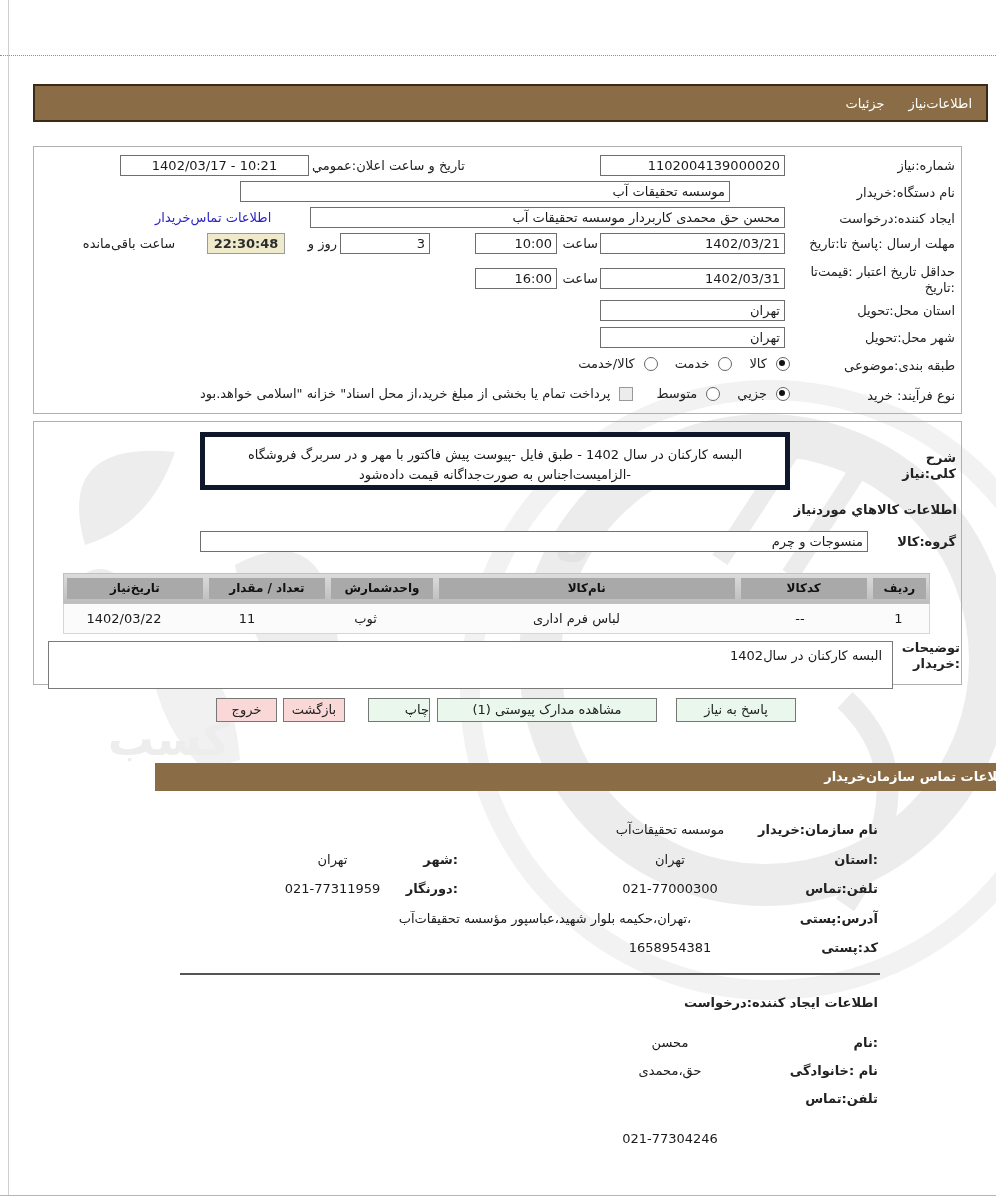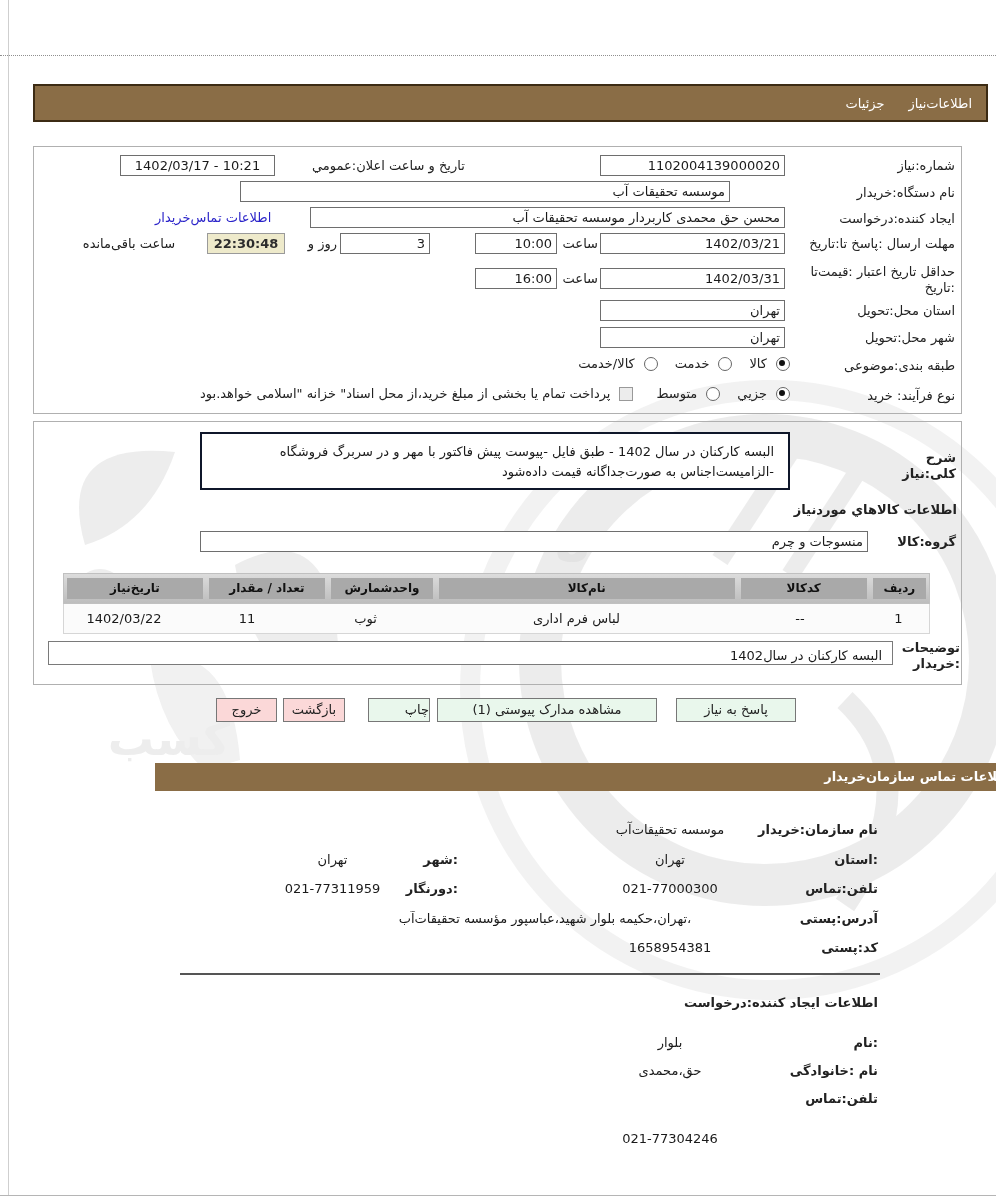--- a/index.html
+++ b/index.html
@@ -60,21 +60,21 @@
     <div class="abs bar" style="left:33px;top:84px;width:955px;height:38px;border:2px solid #3c2b14;display:flex;align-items:center;gap:24px;padding:0 14px;direction:rtl;">
       <span style="cursor:pointer;">اطلاعات‌نیاز</span>
       <span style="cursor:pointer;">جزئیات</span>
     </div>
 
     <div class="abs" style="left:33px;top:146px;width:929px;height:268px;border:1px solid #b0b0b0;background:transparent;"></div>
 
     <div class="abs lbl" style="left:787px;top:158px;width:168px;">شماره:نیاز</div>
     <div class="abs inp num" style="left:600px;top:155px;width:185px;">1102004139000020</div>
     <div class="abs lbl" style="left:312px;top:158px;width:283px;text-align:left;">تاریخ و ساعت اعلان:عمومي</div>
-    <div class="abs inp num ctr" style="left:120px;top:155px;width:155px;">1402/03/17 - 10:21</div>
+    <div class="abs inp num ctr" style="left:120px;top:155px;width:189px;">1402/03/17 - 10:21</div>
 
     <div class="abs lbl" style="left:787px;top:185px;width:168px;">نام دستگاه:خریدار</div>
     <div class="abs inp" style="left:240px;top:181px;width:490px;">موسسه تحقیقات آب</div>
 
     <div class="abs lbl" style="left:787px;top:211px;width:168px;">ایجاد کننده:درخواست</div>
     <div class="abs inp" style="left:310px;top:207px;width:475px;">محسن حق محمدی کاربردار موسسه تحقیقات آب</div>
     <div class="abs link" style="left:155px;top:210px;width:150px;text-align:left;">اطلاعات تماس‌خریدار</div>
 
     <div class="abs lbl" style="left:787px;top:236px;width:168px;">مهلت ارسال :پاسخ تا:تاریخ</div>
     <div class="abs inp num" style="left:600px;top:233px;width:185px;">1402/03/21</div>
@@ -112,21 +112,21 @@
       <span class="lbl">جزیي</span>
       <span class="radio" style="margin-right:8px;"></span>
       <span class="lbl">متوسط</span>
       <span class="check" style="margin-right:14px;"></span>
       <span class="lbl" style="white-space:nowrap;">پرداخت تمام یا بخشی از مبلغ خرید،از محل اسناد" خزانه "اسلامی خواهد.بود</span>
     </div>
 
     <div class="abs" style="left:33px;top:421px;width:929px;height:264px;border:1px solid #b0b0b0;"></div>
 
     <div class="abs lbl bold" style="left:868px;top:450px;width:88px;">شرح کلی:نیاز</div>
-    <div class="abs" style="left:200px;top:432px;width:590px;height:58px;border:2px solid #0f172a;background:#fff;padding:8px 14px;box-sizing:border-box;text-align:right;line-height:1.5;overflow:hidden;">البسه کارکنان در سال 1402 - طبق فایل -پیوست پیش فاکتور با مهر و در سربرگ فروشگاه -الزامیست‌اجناس به صورت‌جداگانه قیمت داده‌شود</div>
+    <div class="abs" style="left:200px;top:432px;width:590px;height:58px;border:5px solid #0f172a;background:#fff;padding:8px 14px;box-sizing:border-box;text-align:center;line-height:1.5;overflow:hidden;">البسه کارکنان در سال 1402 - طبق فایل -پیوست پیش فاکتور با مهر و در سربرگ فروشگاه -الزامیست‌اجناس به صورت‌جداگانه قیمت داده‌شود</div>
 
     <div class="abs lbl bold" style="left:735px;top:502px;width:222px;">اطلاعات کالاهاي موردنیاز</div>
 
     <div class="abs lbl bold" style="left:880px;top:534px;width:76px;">گروه:کالا</div>
     <div class="abs inp" style="left:200px;top:531px;width:668px;">منسوجات و چرم</div>
 
     <div class="abs" style="left:63px;top:573px;width:867px;">
       <div class="thead">
         <div class="cell" style="width:55px;">
             <div class="cellin">ردیف</div>
@@ -151,21 +151,21 @@
         <div class="cell" style="width:61px;">1</div>
         <div class="cell" style="width:136px;">--</div>
         <div class="cell" style="width:311px;">لباس فرم اداری</div>
         <div class="cell" style="width:111px;">ثوب</div>
         <div class="cell" style="width:126px;">11</div>
         <div class="cell num ctr" style="width:120px;">1402/03/22</div>
       </div>
     </div>
 
     <div class="abs lbl bold" style="left:898px;top:640px;width:62px;">توضیحات :خریدار</div>
-    <div class="abs" style="left:48px;top:641px;width:845px;height:24px;border:1px solid #7a7a7a;background:#fff;padding:6px 10px 0 0;box-sizing:border-box;text-align:right;overflow:hidden;">البسه کارکنان در سال1402</div>
+    <div class="abs" style="left:48px;top:641px;width:845px;height:48px;border:1px solid #7a7a7a;background:#fff;padding:6px 10px 0 0;box-sizing:border-box;text-align:right;overflow:hidden;">البسه کارکنان در سال1402</div>
 
     <div class="abs btn green" style="left:676px;top:698px;width:120px;">پاسخ به نیاز</div>
     <div class="abs btn green" style="left:437px;top:698px;width:220px;">مشاهده مدارک پیوستی (1)</div>
     <div class="abs btn green" style="left:368px;top:698px;width:62px;text-align:right;">چاپ</div>
     <div class="abs btn pink" style="left:283px;top:698px;width:62px;">بازگشت</div>
     <div class="abs btn pink" style="left:216px;top:698px;width:61px;">خروج</div>
 
     <div class="abs bar bold" style="left:155px;top:763px;width:877px;height:28px;line-height:28px;padding:0 18px;box-sizing:border-box;text-align:right;">اطلاعات تماس سازمان‌خریدار</div>
 
     <div class="abs lbl bold" style="left:738px;top:822px;width:140px;">نام سازمان:خریدار</div>
@@ -185,21 +185,21 @@
     <div class="abs ctr" style="left:375px;top:911px;width:340px;white-space:nowrap;overflow:hidden;">،تهران،حکیمه بلوار شهید،عباسپور مؤسسه تحقیقات‌آب</div>
 
     <div class="abs lbl bold" style="left:738px;top:940px;width:140px;">کد:پستی</div>
     <div class="abs ctr num" style="left:590px;top:940px;width:160px;">1658954381</div>
 
     <div class="abs" style="left:180px;top:973px;width:700px;border-top:2px solid #555;"></div>
 
     <div class="abs lbl bold" style="left:640px;top:995px;width:238px;">اطلاعات ایجاد کننده:درخواست</div>
 
     <div class="abs lbl bold" style="left:738px;top:1035px;width:140px;">:نام</div>
-    <div class="abs ctr" style="left:590px;top:1035px;width:160px;">بلوار</div>
+    <div class="abs ctr" style="left:590px;top:1035px;width:160px;">محسن</div>
 
     <div class="abs lbl bold" style="left:738px;top:1063px;width:140px;">نام :خانوادگی</div>
     <div class="abs ctr" style="left:590px;top:1063px;width:160px;">حق،محمدی</div>
 
     <div class="abs lbl bold" style="left:738px;top:1091px;width:140px;">تلفن:تماس</div>
     <div class="abs ctr num" style="left:590px;top:1091px;width:160px;margin-top:40px;">021-77304246</div>
 
   </div>
 </div>
 

